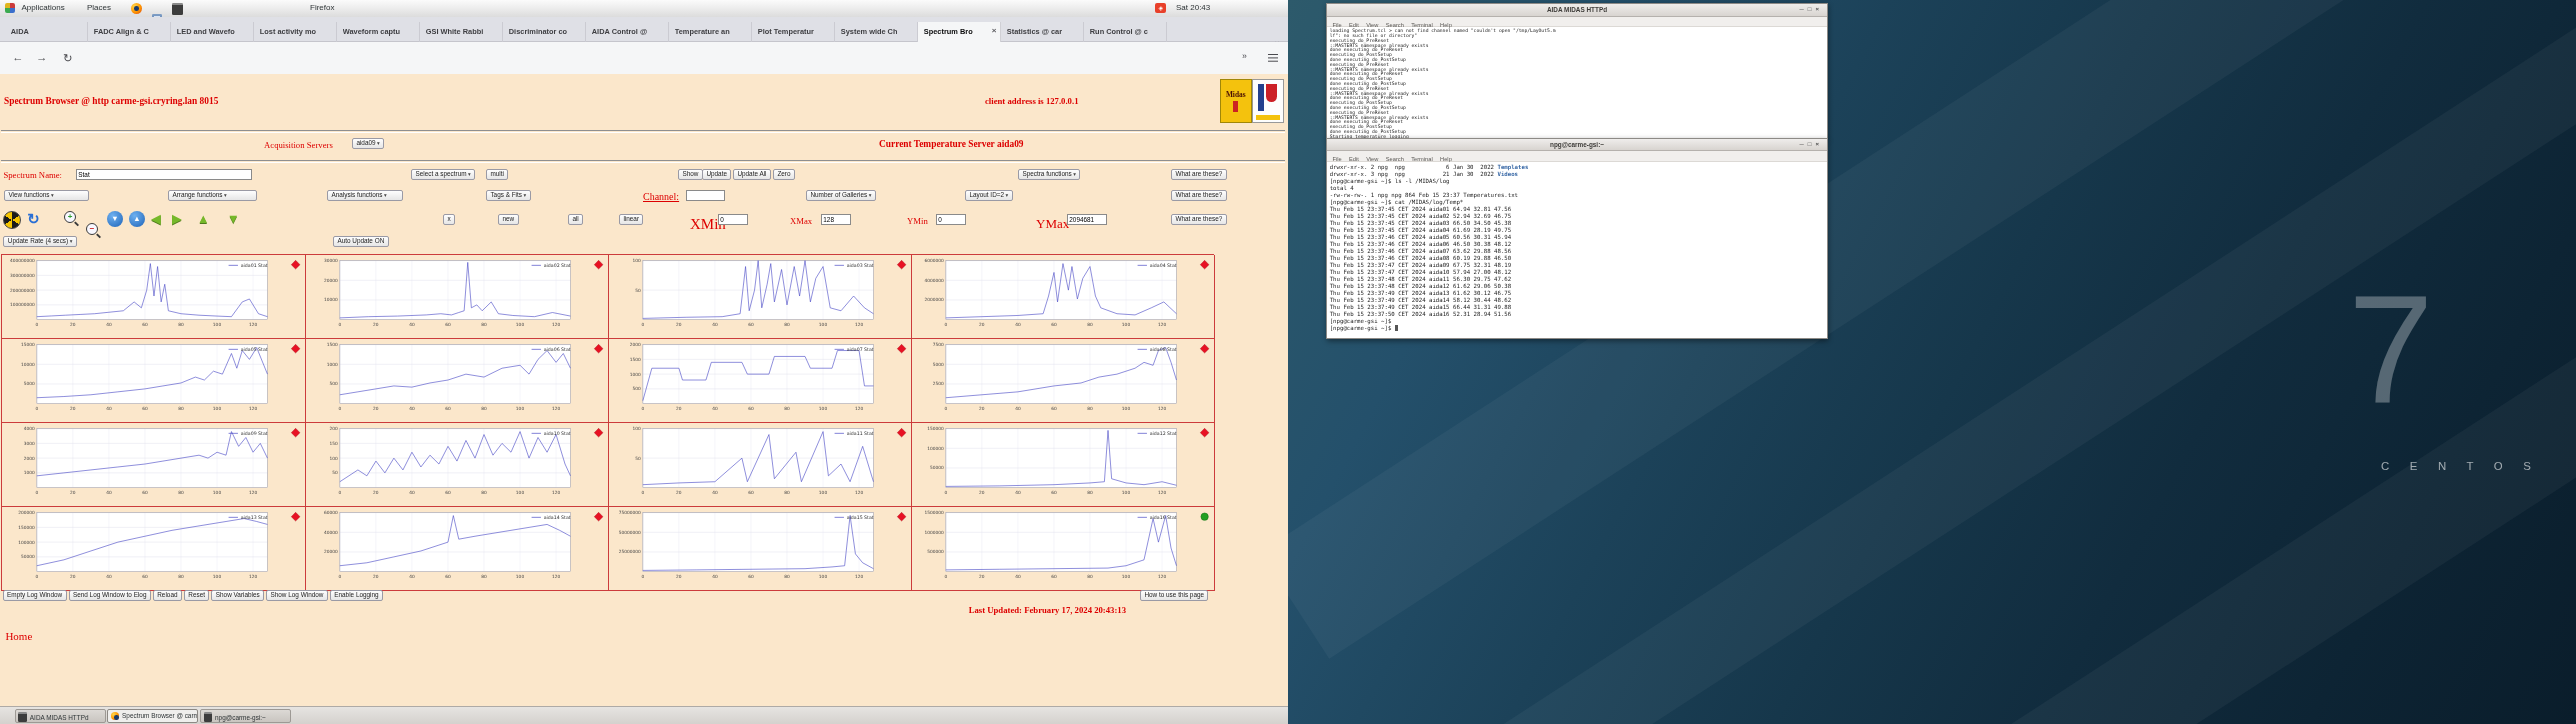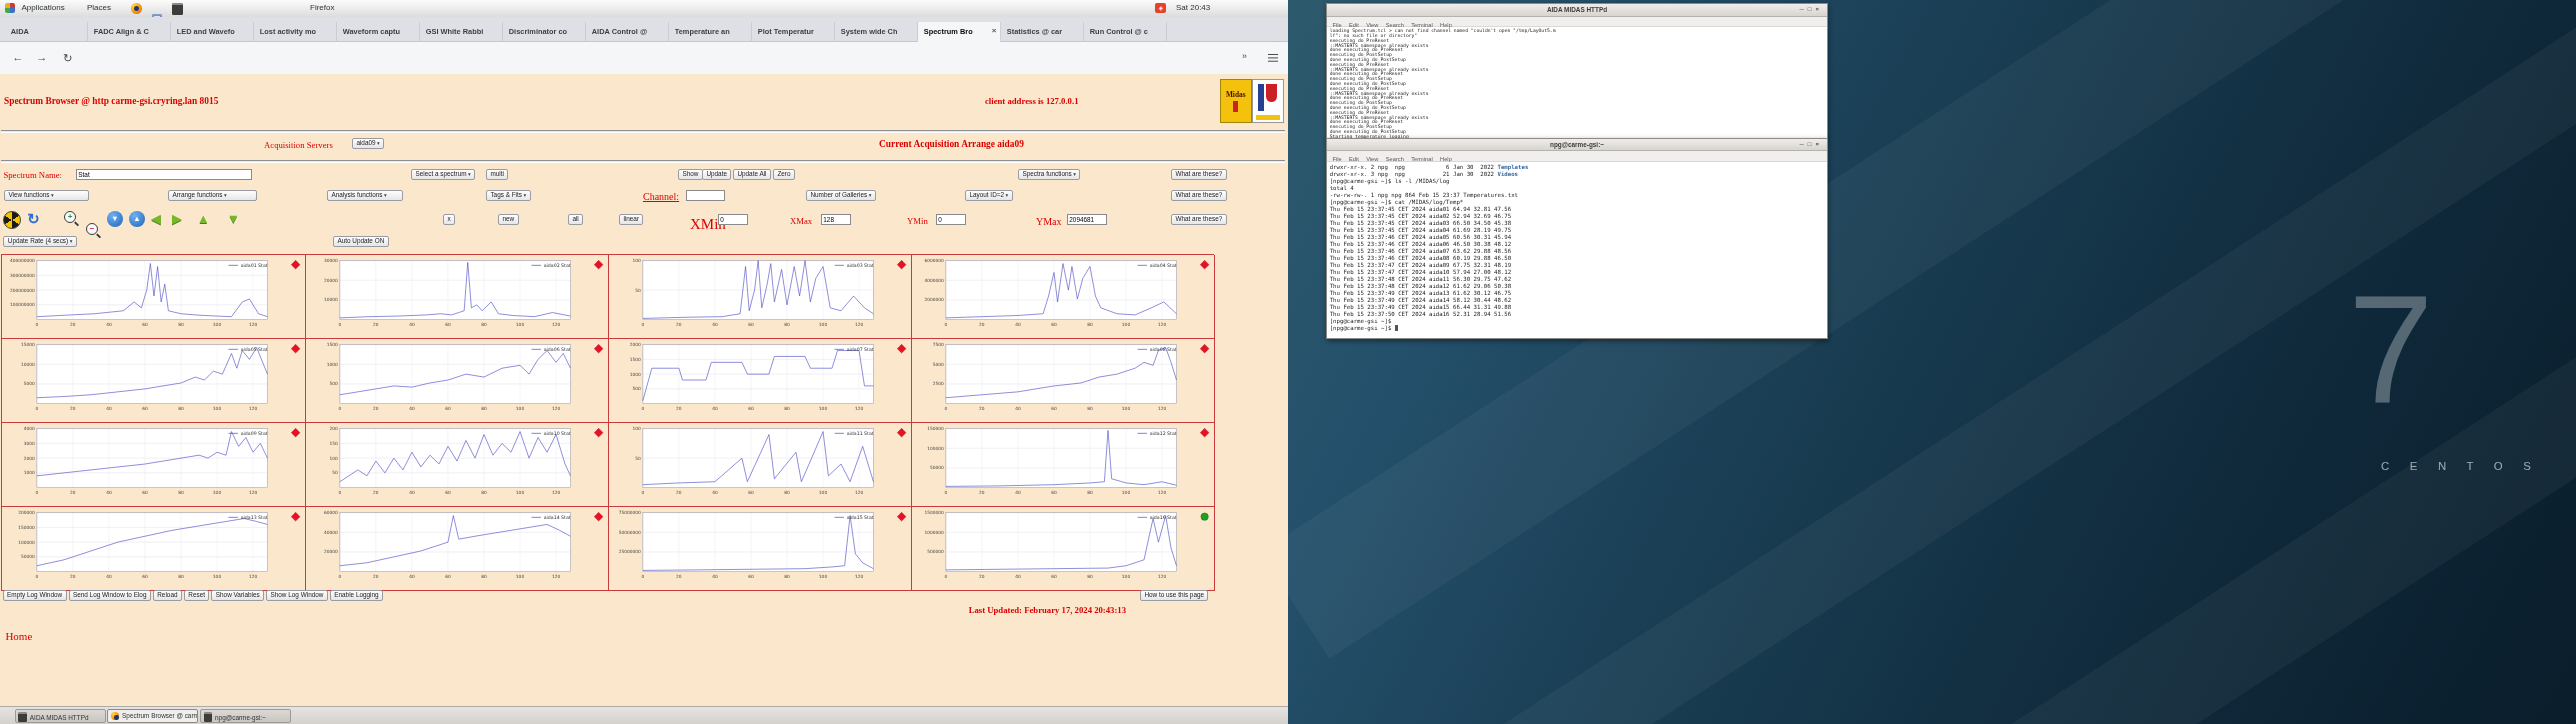--- a/index.html
+++ b/index.html
@@ -160,21 +160,21 @@
     </div>
     <div class="logo" style="left:1252px;width:29.5px;background:#fdfdfd;border:0.7px solid #999;">
       <div style="position:absolute;left:4.7px;top:4px;width:6.7px;height:27px;background:#24408e;"></div>
       <div style="position:absolute;left:13.4px;top:4px;width:10.7px;height:17.4px;background:#cc2027;border-radius:0 0 5.4px 5.4px;"></div>
       <div style="position:absolute;left:2.7px;bottom:2.7px;width:24px;height:4.7px;background:#f4c20d;"></div>
     </div>
     <div class="hrule" style="top:56px;"></div>
 
     <div class="abs red" style="left:264px;top:66px;font-size:8.7px;">Acquisition Servers</div>
     <button class="btn dd abs" style="left:352px;top:64px;">aida09</button>
-    <div class="abs red" style="left:879px;top:65px;font-size:9.4px;font-weight:bold;">Current Acquisition Arrange aida09</div>
+    <div class="abs red" style="left:879px;top:65px;font-size:9.4px;font-weight:bold;">Current Temperature Server aida09</div>
     <div class="hrule" style="top:86px;"></div>
 
     <div class="abs red" style="left:3.4px;top:96px;font-size:8.7px;">Spectrum Name:</div>
     <input class="inp" style="left: 76px; top: 95px; width: 176px;" value="Stat">
     <button class="btn dd abs" style="left:411px;top:95px;">Select a spectrum</button>
     <button class="btn abs" style="left:486px;top:95px;">multi</button>
     <button class="btn abs" style="left:678px;top:95px;">Show</button>
     <button class="btn abs" style="left:702px;top:95px;">Update</button>
     <button class="btn abs" style="left:733px;top:95px;">Update All</button>
     <button class="btn abs" style="left:773px;top:95px;">Zero</button>
@@ -204,21 +204,21 @@
     <button class="btn abs" style="left:443px;top:140px;">x</button>
     <button class="btn abs" style="left:498px;top:140px;">new</button>
     <button class="btn abs" style="left:568px;top:140px;">all</button>
     <button class="btn abs" style="left:619px;top:140px;">linear</button>
     <div class="abs red" style="left:690px;top:142px;font-size:15px;">XMin</div>
     <input class="inp" style="left: 718px; top: 140px; width: 29.5px;" value="0">
     <div class="abs red" style="left:790px;top:142px;font-size:8.7px;">XMax</div>
     <input class="inp" style="left: 821px; top: 140px; width: 29.5px;" value="128">
     <div class="abs red" style="left:907px;top:142px;font-size:8.7px;">YMin</div>
     <input class="inp" style="left: 936px; top: 140px; width: 29.5px;" value="0">
-    <div class="abs red" style="left:1036px;top:142px;font-size:10px;">YMax</div>
+    <div class="abs red" style="left:1036px;top:142px;font-size:13px;">YMax</div>
     <input class="inp" style="left: 1067px; top: 140px; width: 40px;" value="2094681">
     <button class="btn abs" style="left:1171px;top:140px;">What are these?</button>
 
     <button class="btn dd abs" style="left:3.4px;top:162px;">Update Rate (4 secs)</button>
     <button class="btn abs" style="left:333px;top:162px;">Auto Update ON</button>
 
     <div id="spectra-grid">
         <div class="cell"><svg width="303" height="83" viewBox="0 0 452 123">
             <rect x="52" y="8" width="344" height="88" fill="#ffffff" stroke="none"></rect>
             <line x1="52" y1="8" x2="52" y2="96" stroke="#ececf5" stroke-width="0.8"></line>

